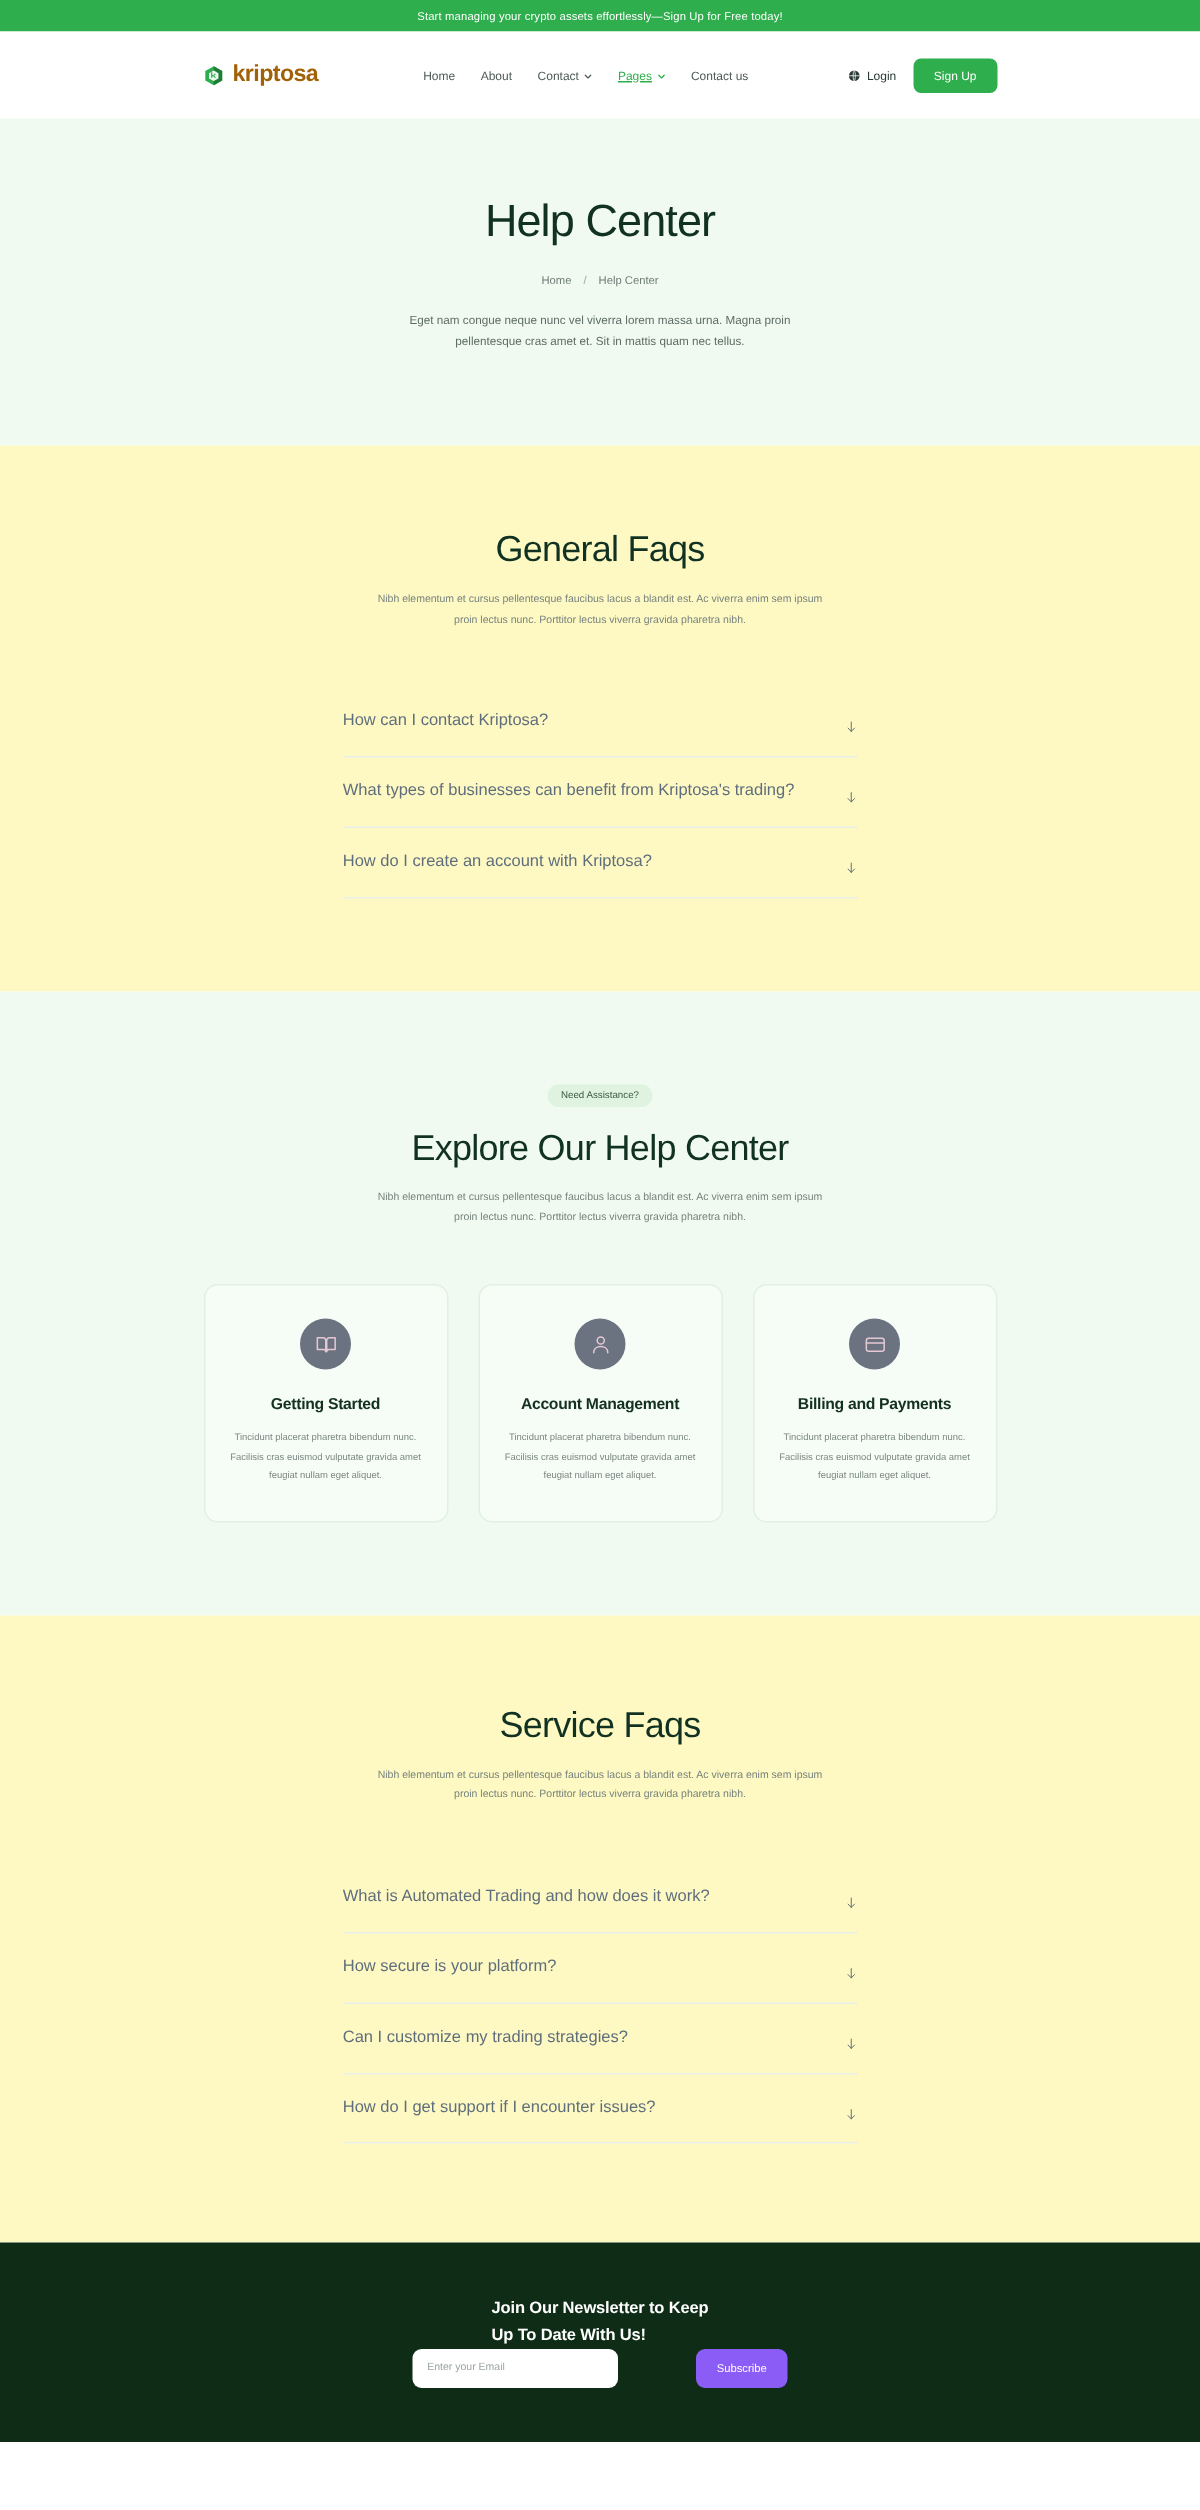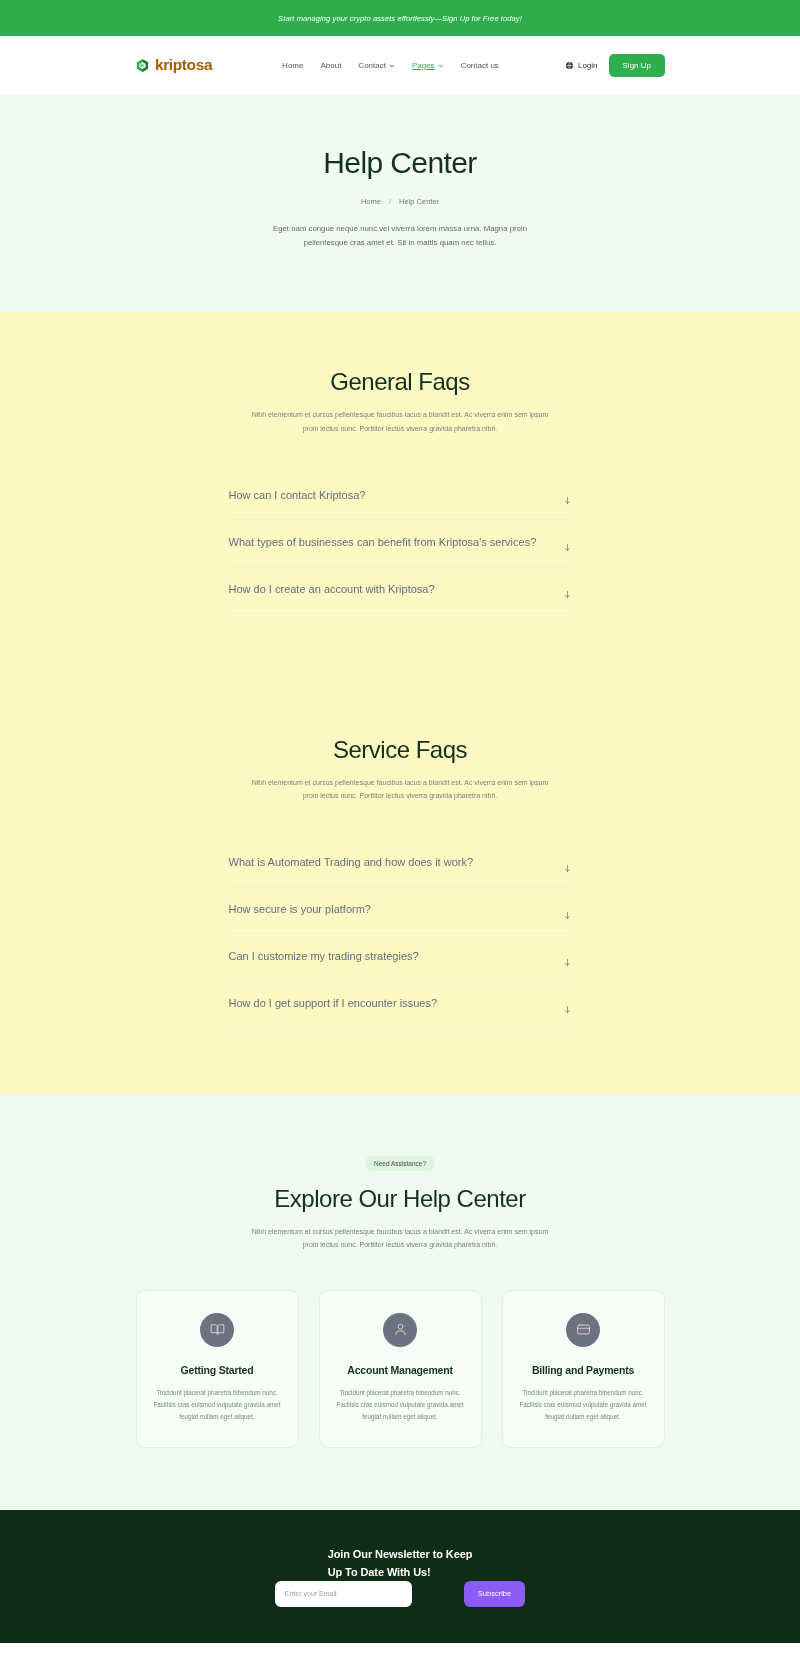--- a/index.html
+++ b/index.html
@@ -9,27 +9,26 @@
     background: #ffffff;
     color: #1d2b27;
     -webkit-font-smoothing: antialiased;
   }
   .page { width: 800px; overflow: hidden; }
 
   
   .announce {
     background: #2fae4d;
     color: #ffffff;
-    height: 36px;
+    height: 21px;
     display: flex;
     align-items: center;
     justify-content: center;
     font-size: 7.5px;
     letter-spacing: .1px;
-    font-style: italic;
   }
 
   
   .nav {
     height: 58px;
     background: #ffffff;
     display: flex;
     align-items: center;
     padding: 0 135px;
   }
@@ -334,70 +333,29 @@
     <div class="faq">
       <div class="faq-item">
         <span class="faq-q">How can I contact Kriptosa?</span>
         <span class="arrow">
           <svg viewBox="0 0 16 16" width="9" height="9">
               <path d="M8 2.5v11M4.2 9.6 8 13.5l3.8-3.9" fill="none" stroke="#56636e" stroke-width="1.1" stroke-linecap="round" stroke-linejoin="round"></path>
             </svg>
         </span>
       </div>
       <div class="faq-item">
-        <span class="faq-q">What types of businesses can benefit from Kriptosa's services?</span>
+        <span class="faq-q">What types of businesses can benefit from Kriptosa's trading?</span>
         <span class="arrow">
           <svg viewBox="0 0 16 16" width="9" height="9">
               <path d="M8 2.5v11M4.2 9.6 8 13.5l3.8-3.9" fill="none" stroke="#56636e" stroke-width="1.1" stroke-linecap="round" stroke-linejoin="round"></path>
             </svg>
         </span>
       </div>
       <div class="faq-item">
         <span class="faq-q">How do I create an account with Kriptosa?</span>
-        <span class="arrow">
-          <svg viewBox="0 0 16 16" width="9" height="9">
-              <path d="M8 2.5v11M4.2 9.6 8 13.5l3.8-3.9" fill="none" stroke="#56636e" stroke-width="1.1" stroke-linecap="round" stroke-linejoin="round"></path>
-            </svg>
-        </span>
-      </div>
-    </div>
-  </div>
-
-  <div class="section white" style="padding-top:60px;padding-bottom:66px">
-    <div class="sec-head">
-      <h2>Service Faqs</h2>
-      <p>Nibh elementum et cursus pellentesque faucibus lacus a blandit est. Ac viverra enim sem ipsum proin lectus nunc. Porttitor lectus viverra gravida pharetra nibh.</p>
-    </div>
-    <div class="faq">
-      <div class="faq-item">
-        <span class="faq-q">What is Automated Trading and how does it work?</span>
-        <span class="arrow">
-          <svg viewBox="0 0 16 16" width="9" height="9">
-              <path d="M8 2.5v11M4.2 9.6 8 13.5l3.8-3.9" fill="none" stroke="#56636e" stroke-width="1.1" stroke-linecap="round" stroke-linejoin="round"></path>
-            </svg>
-        </span>
-      </div>
-      <div class="faq-item">
-        <span class="faq-q">How secure is your platform?</span>
-        <span class="arrow">
-          <svg viewBox="0 0 16 16" width="9" height="9">
-              <path d="M8 2.5v11M4.2 9.6 8 13.5l3.8-3.9" fill="none" stroke="#56636e" stroke-width="1.1" stroke-linecap="round" stroke-linejoin="round"></path>
-            </svg>
-        </span>
-      </div>
-      <div class="faq-item">
-        <span class="faq-q">Can I customize my trading strategies?</span>
-        <span class="arrow">
-          <svg viewBox="0 0 16 16" width="9" height="9">
-              <path d="M8 2.5v11M4.2 9.6 8 13.5l3.8-3.9" fill="none" stroke="#56636e" stroke-width="1.1" stroke-linecap="round" stroke-linejoin="round"></path>
-            </svg>
-        </span>
-      </div>
-      <div class="faq-item">
-        <span class="faq-q">How do I get support if I encounter issues?</span>
         <span class="arrow">
           <svg viewBox="0 0 16 16" width="9" height="9">
               <path d="M8 2.5v11M4.2 9.6 8 13.5l3.8-3.9" fill="none" stroke="#56636e" stroke-width="1.1" stroke-linecap="round" stroke-linejoin="round"></path>
             </svg>
         </span>
       </div>
     </div>
   </div>
 
   <div class="section mint" style="padding-top:58px;padding-bottom:62px">
@@ -433,20 +391,61 @@
             <rect x="2.5" y="5" width="19" height="14" rx="2.4"></rect>
             <path d="M2.5 10h19"></path>
           </svg>
         </div>
         <h3>Billing and Payments</h3>
         <p>Tincidunt placerat pharetra bibendum nunc. Facilisis cras euismod vulputate gravida amet feugiat nullam eget aliquet.</p>
       </div>
     </div>
   </div>
 
+  <div class="section white" style="padding-top:60px;padding-bottom:66px">
+    <div class="sec-head">
+      <h2>Service Faqs</h2>
+      <p>Nibh elementum et cursus pellentesque faucibus lacus a blandit est. Ac viverra enim sem ipsum proin lectus nunc. Porttitor lectus viverra gravida pharetra nibh.</p>
+    </div>
+    <div class="faq">
+      <div class="faq-item">
+        <span class="faq-q">What is Automated Trading and how does it work?</span>
+        <span class="arrow">
+          <svg viewBox="0 0 16 16" width="9" height="9">
+              <path d="M8 2.5v11M4.2 9.6 8 13.5l3.8-3.9" fill="none" stroke="#56636e" stroke-width="1.1" stroke-linecap="round" stroke-linejoin="round"></path>
+            </svg>
+        </span>
+      </div>
+      <div class="faq-item">
+        <span class="faq-q">How secure is your platform?</span>
+        <span class="arrow">
+          <svg viewBox="0 0 16 16" width="9" height="9">
+              <path d="M8 2.5v11M4.2 9.6 8 13.5l3.8-3.9" fill="none" stroke="#56636e" stroke-width="1.1" stroke-linecap="round" stroke-linejoin="round"></path>
+            </svg>
+        </span>
+      </div>
+      <div class="faq-item">
+        <span class="faq-q">Can I customize my trading strategies?</span>
+        <span class="arrow">
+          <svg viewBox="0 0 16 16" width="9" height="9">
+              <path d="M8 2.5v11M4.2 9.6 8 13.5l3.8-3.9" fill="none" stroke="#56636e" stroke-width="1.1" stroke-linecap="round" stroke-linejoin="round"></path>
+            </svg>
+        </span>
+      </div>
+      <div class="faq-item">
+        <span class="faq-q">How do I get support if I encounter issues?</span>
+        <span class="arrow">
+          <svg viewBox="0 0 16 16" width="9" height="9">
+              <path d="M8 2.5v11M4.2 9.6 8 13.5l3.8-3.9" fill="none" stroke="#56636e" stroke-width="1.1" stroke-linecap="round" stroke-linejoin="round"></path>
+            </svg>
+        </span>
+      </div>
+    </div>
+  </div>
+
   <div class="newsletter">
     <h3>
       <span>Join Our Newsletter to Keep</span><br>
       <span>Up To Date With Us!</span>
     </h3>
     <div class="nl-form">
       <input class="nl-input" type="text" placeholder="Enter your Email" style="">
       <button class="btn-sub">Subscribe</button>
     </div>
   </div>

